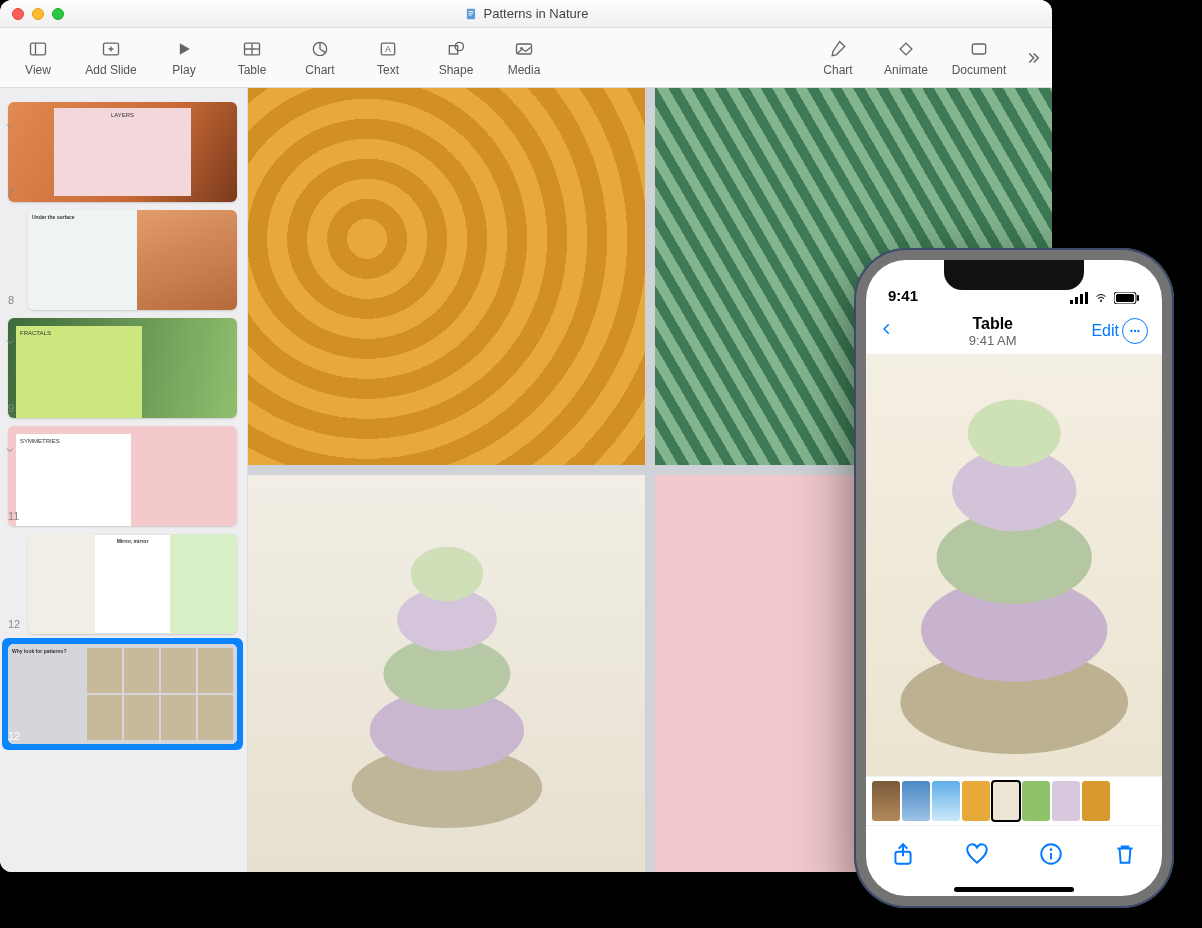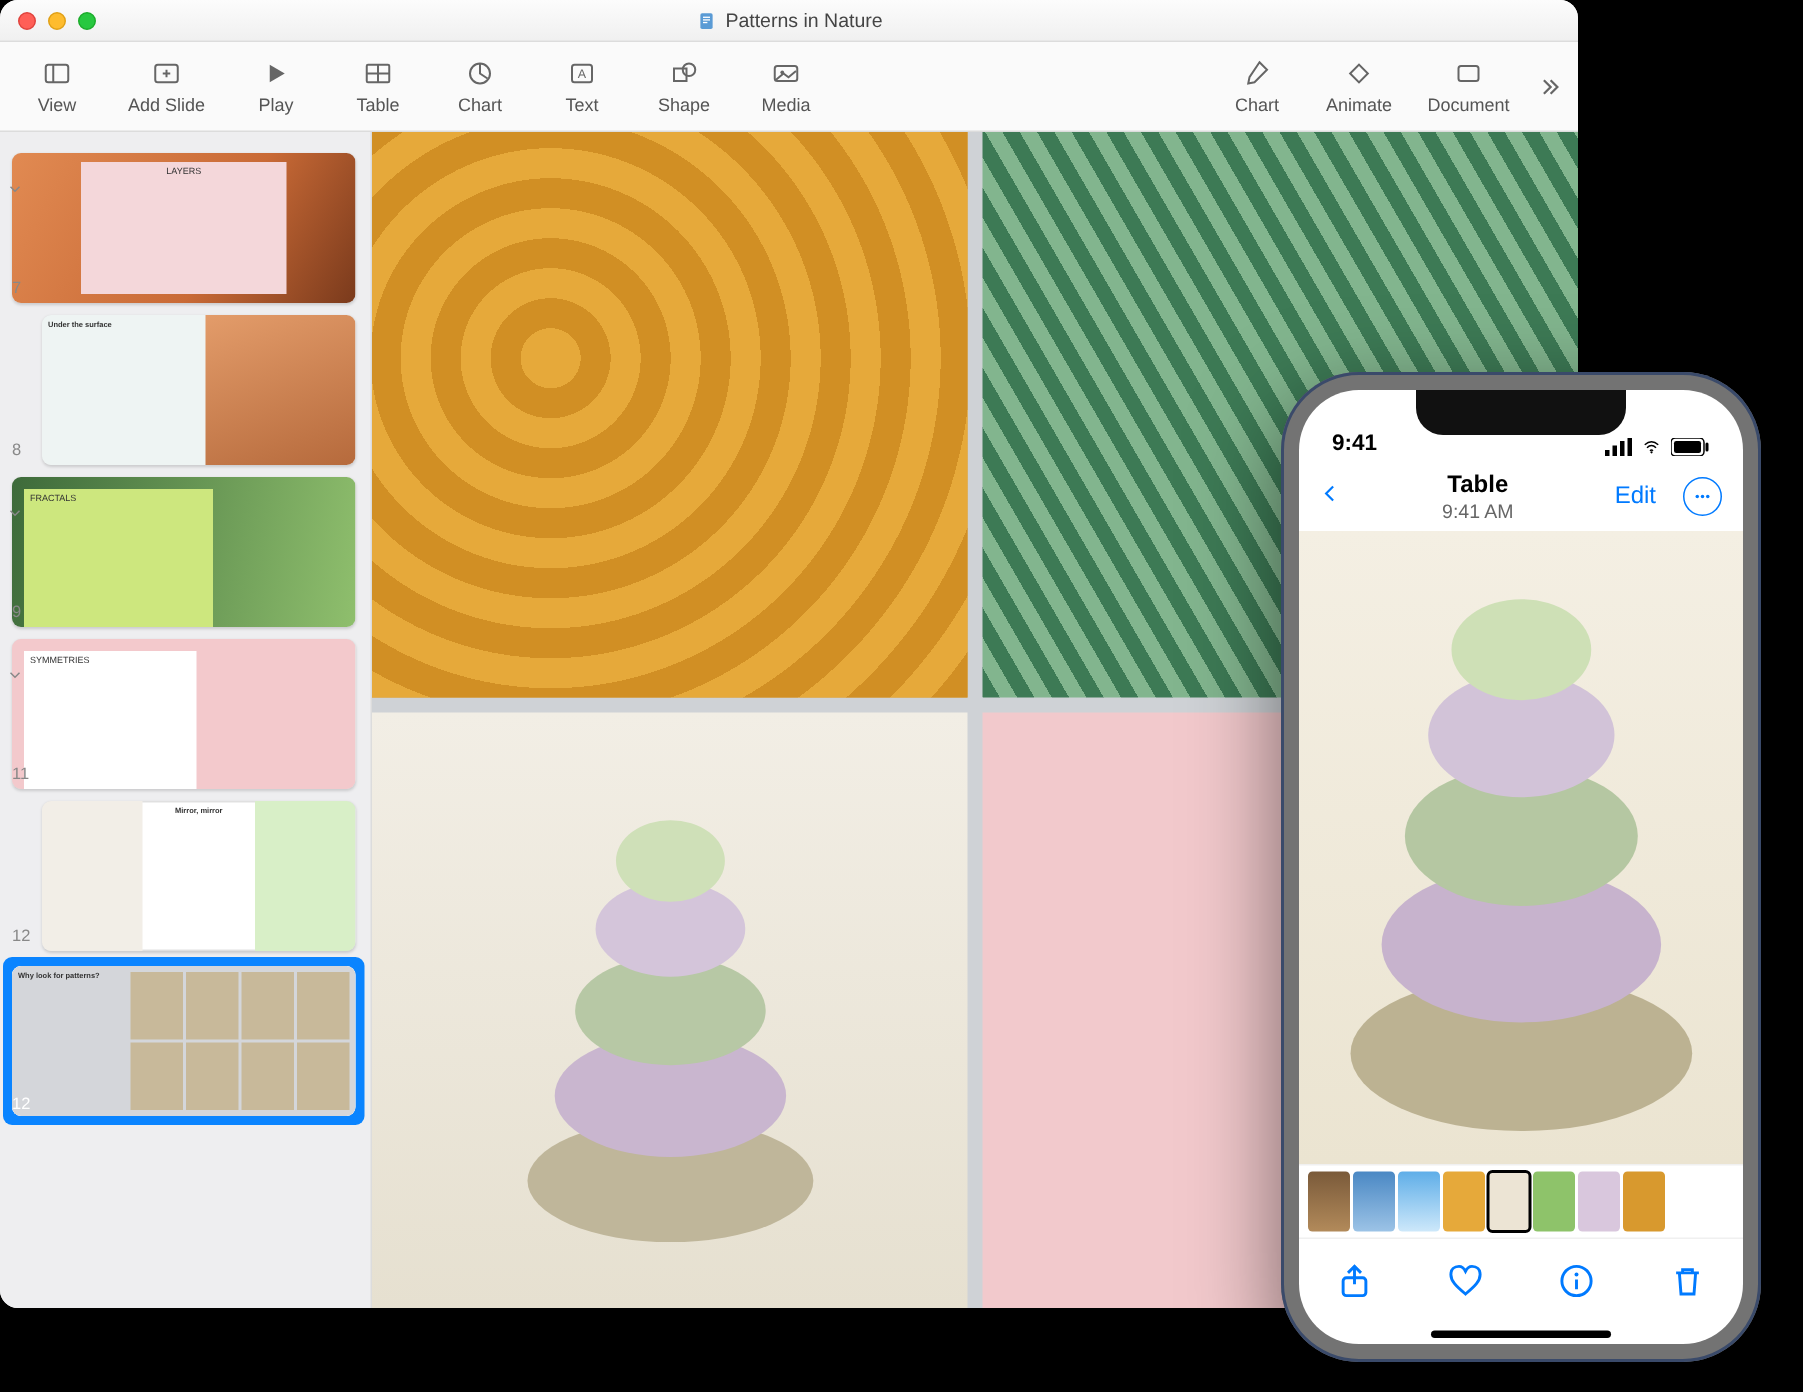--- a/index.html
+++ b/index.html
@@ -240,21 +240,21 @@
     display: flex;
     align-items: center;
     justify-content: space-between;
     padding: 0 14px;
     font-size: 16px;
   }
   .navbar .back, .navbar .edit, .navbar .more { color: var(--ios-blue); font-weight:400;}
   .navbar .center { text-align:center; flex:1;}
   .navbar .center .t1{ font-weight:600; font-size:16px; color:#000;}
   .navbar .center .t2{ font-size:13px; color:#666;}
-  .navbar .right { display:flex; align-items:center; gap:18px;}
+  .navbar .right { display:flex; align-items:center; gap:3px;}
   .navbar .more-circle {
     width:26px;height:26px;border-radius:50%;
     border:1.5px solid var(--ios-blue);
     display:flex;align-items:center;justify-content:center;
     color:var(--ios-blue);font-weight:700;
   }
   .photo-view {
     flex:1;
     background: linear-gradient(#f4efe3,#ebe4d1);
     display:flex; align-items:center; justify-content:center;

